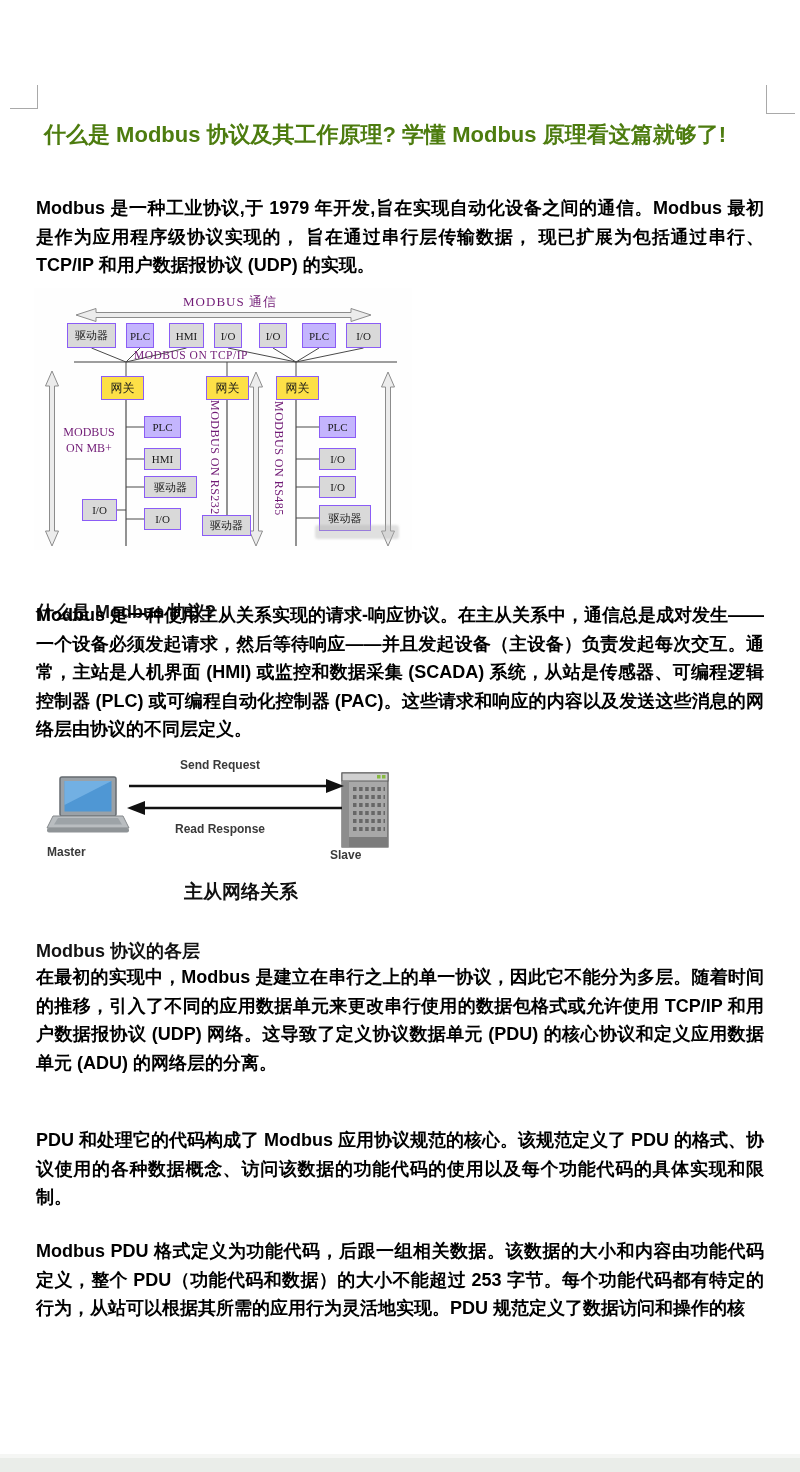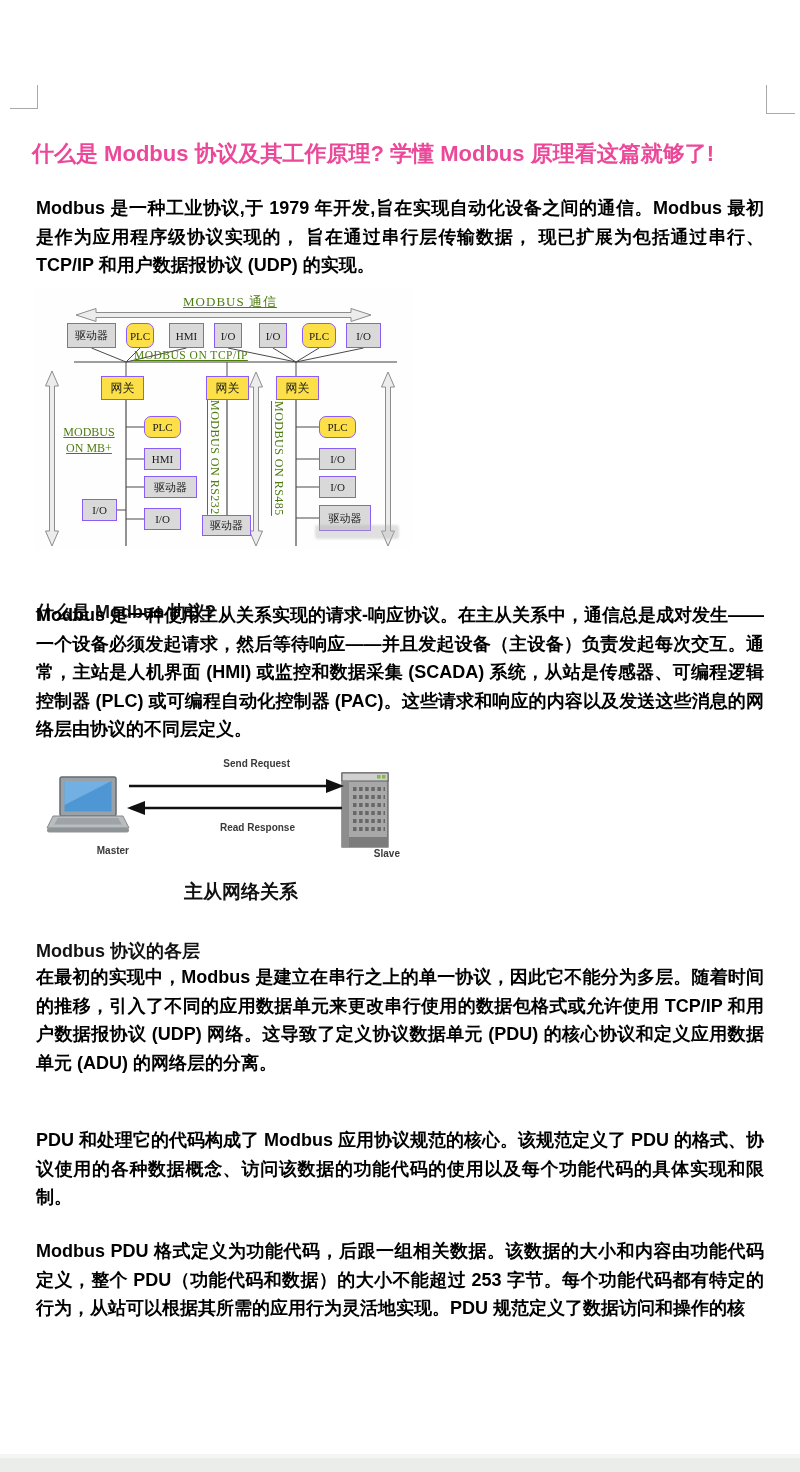--- a/index.html
+++ b/index.html
@@ -10,22 +10,22 @@
     background:#ffffff;
     overflow:hidden;
     font-family:"Liberation Sans", sans-serif;
     color:#111;
   }
   .abs{position:absolute;}
   
   .corner-left{left:10px;top:85px;width:27px;height:23px;border-right:1px solid #a9a9a9;border-bottom:1px solid #a9a9a9;}
   .corner-right{left:766px;top:85px;width:28px;height:28px;border-left:1px solid #a9a9a9;border-bottom:1px solid #a9a9a9;}
   .doc-title{
-    left:32px;top:118px;width:730px;
-    font-size:22px;line-height:34px;font-weight:600;color:#ec4899;margin-top:19px;
+    left:44px;top:118px;width:730px;
+    font-size:22px;line-height:34px;font-weight:600;color:#4d7c0f;
   }
   .body-text{
     left:36px;width:728px;
     font-size:18px;line-height:28.5px;font-weight:600;color:#000000;
     text-align:justify;
   }
   .sec-heading{
     left:36px;width:728px;
     font-size:18px;line-height:24px;font-weight:700;color:#121212;
   }
@@ -34,44 +34,43 @@
   .fig1 svg{position:absolute;left:0;top:0;}
   .dbox{
     position:absolute;
     border:1px solid #8b5cf6;
     background:#d9d9d9;
     font-family:"Liberation Serif", serif;
     font-size:11px;color:#1a1a1a;
     display:flex;align-items:center;justify-content:center;
     box-sizing:border-box;
   }
-  .dbox.dark{background:#fde047;border-radius:7px;}
+  .dbox.dark{background:#c4b5fd;}
   .dbox.gw{background:#fde047;font-size:12px;}
   .dlabel{
     position:absolute;
     font-family:"Liberation Serif", serif;
-    color:#4d7c0f;
-    text-decoration:underline;
+    color:#701a75;
   }
   .fig1-title{left:126px;top:5px;width:140px;text-align:center;font-size:13px;letter-spacing:1px;}
   .tcp-label{left:100px;top:61px;font-size:11.5px;letter-spacing:.5px;}
   .mbplus-label{left:24px;top:136px;width:62px;text-align:center;font-size:12px;line-height:16px;}
   .vert-label{writing-mode:vertical-rl;font-size:12px;letter-spacing:.5px;}
   .rs232-label{left:173px;top:112px;height:116px;}
   .rs485-label{left:237px;top:113px;height:116px;}
   .watermark{
     left:281px;top:237px;width:84px;height:14px;
     background:rgba(175,175,175,.38);
     border-radius:3px;
     filter:blur(1px);
   }
   
   .fig2{left:30px;top:755px;width:420px;height:122px;}
   .fig2-label{
-    position:absolute;font-size:10px;font-weight:600;color:#3a3a3a;text-align:right;
+    position:absolute;font-size:12px;font-weight:600;color:#3a3a3a;text-align:left;
   }
   .fig2-caption{
     left:36px;top:879px;width:410px;text-align:center;
     font-size:19px;font-weight:700;color:#101010;
   }
   .bottom-strip-soft{left:0;top:1454px;width:800px;height:4px;background:#f5f6f4;}
   .bottom-strip{left:0;top:1458px;width:800px;height:14px;background:#eaede9;}
 </style>
 </head>
 <body>

